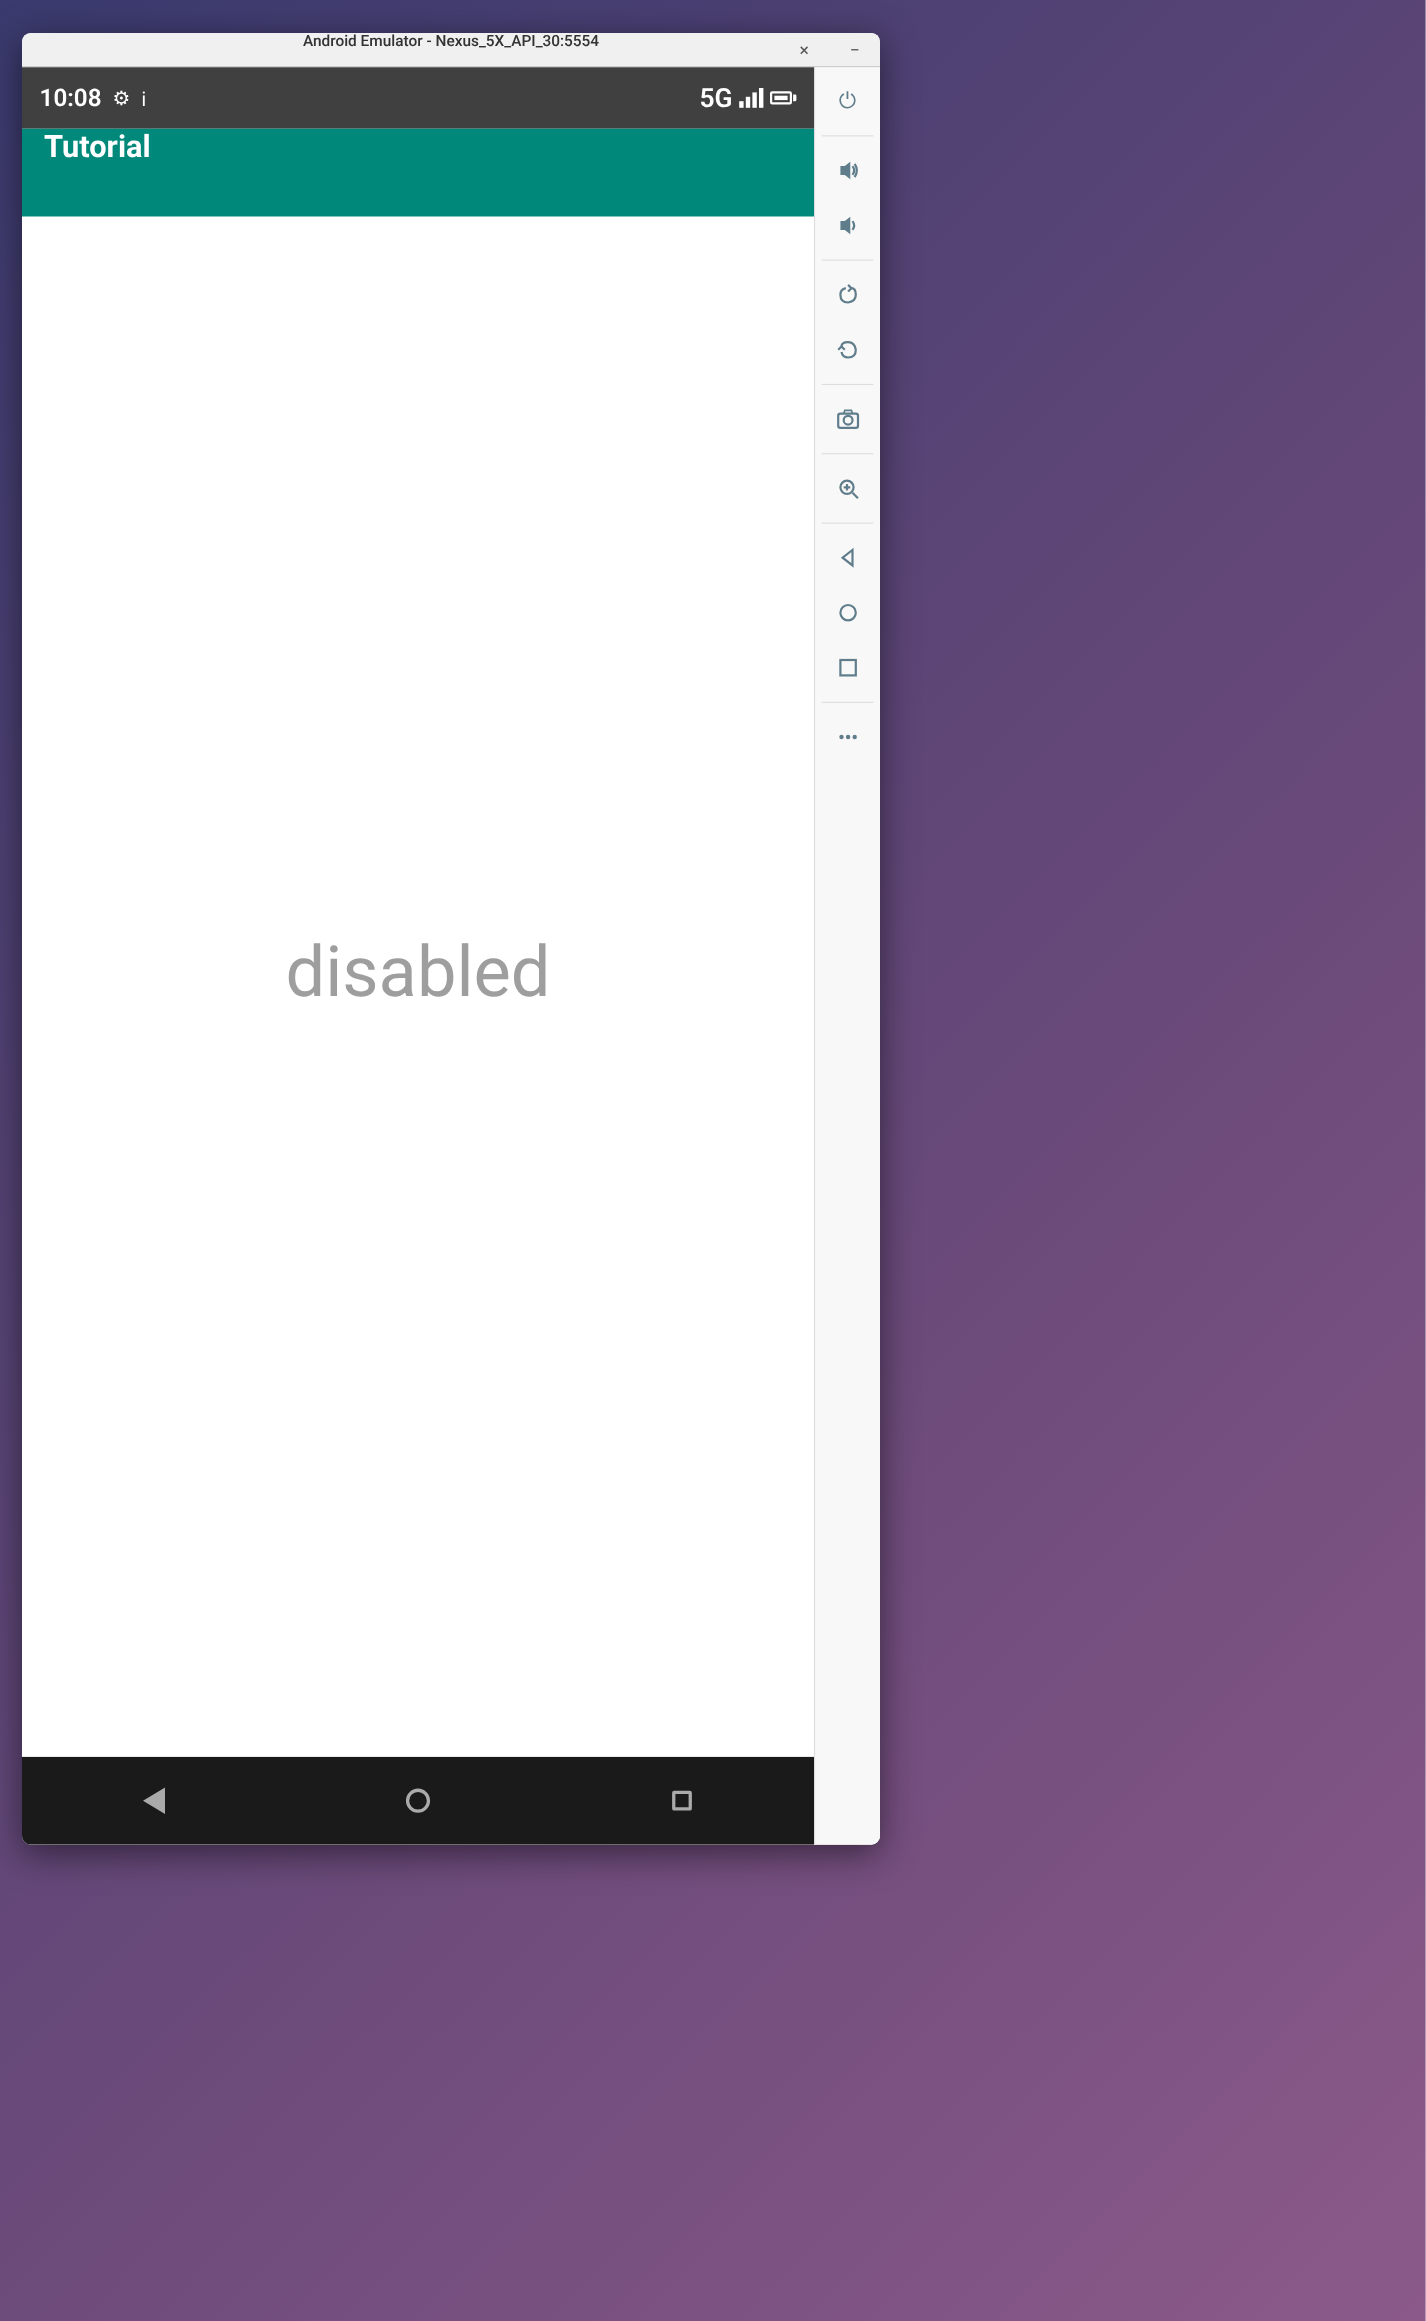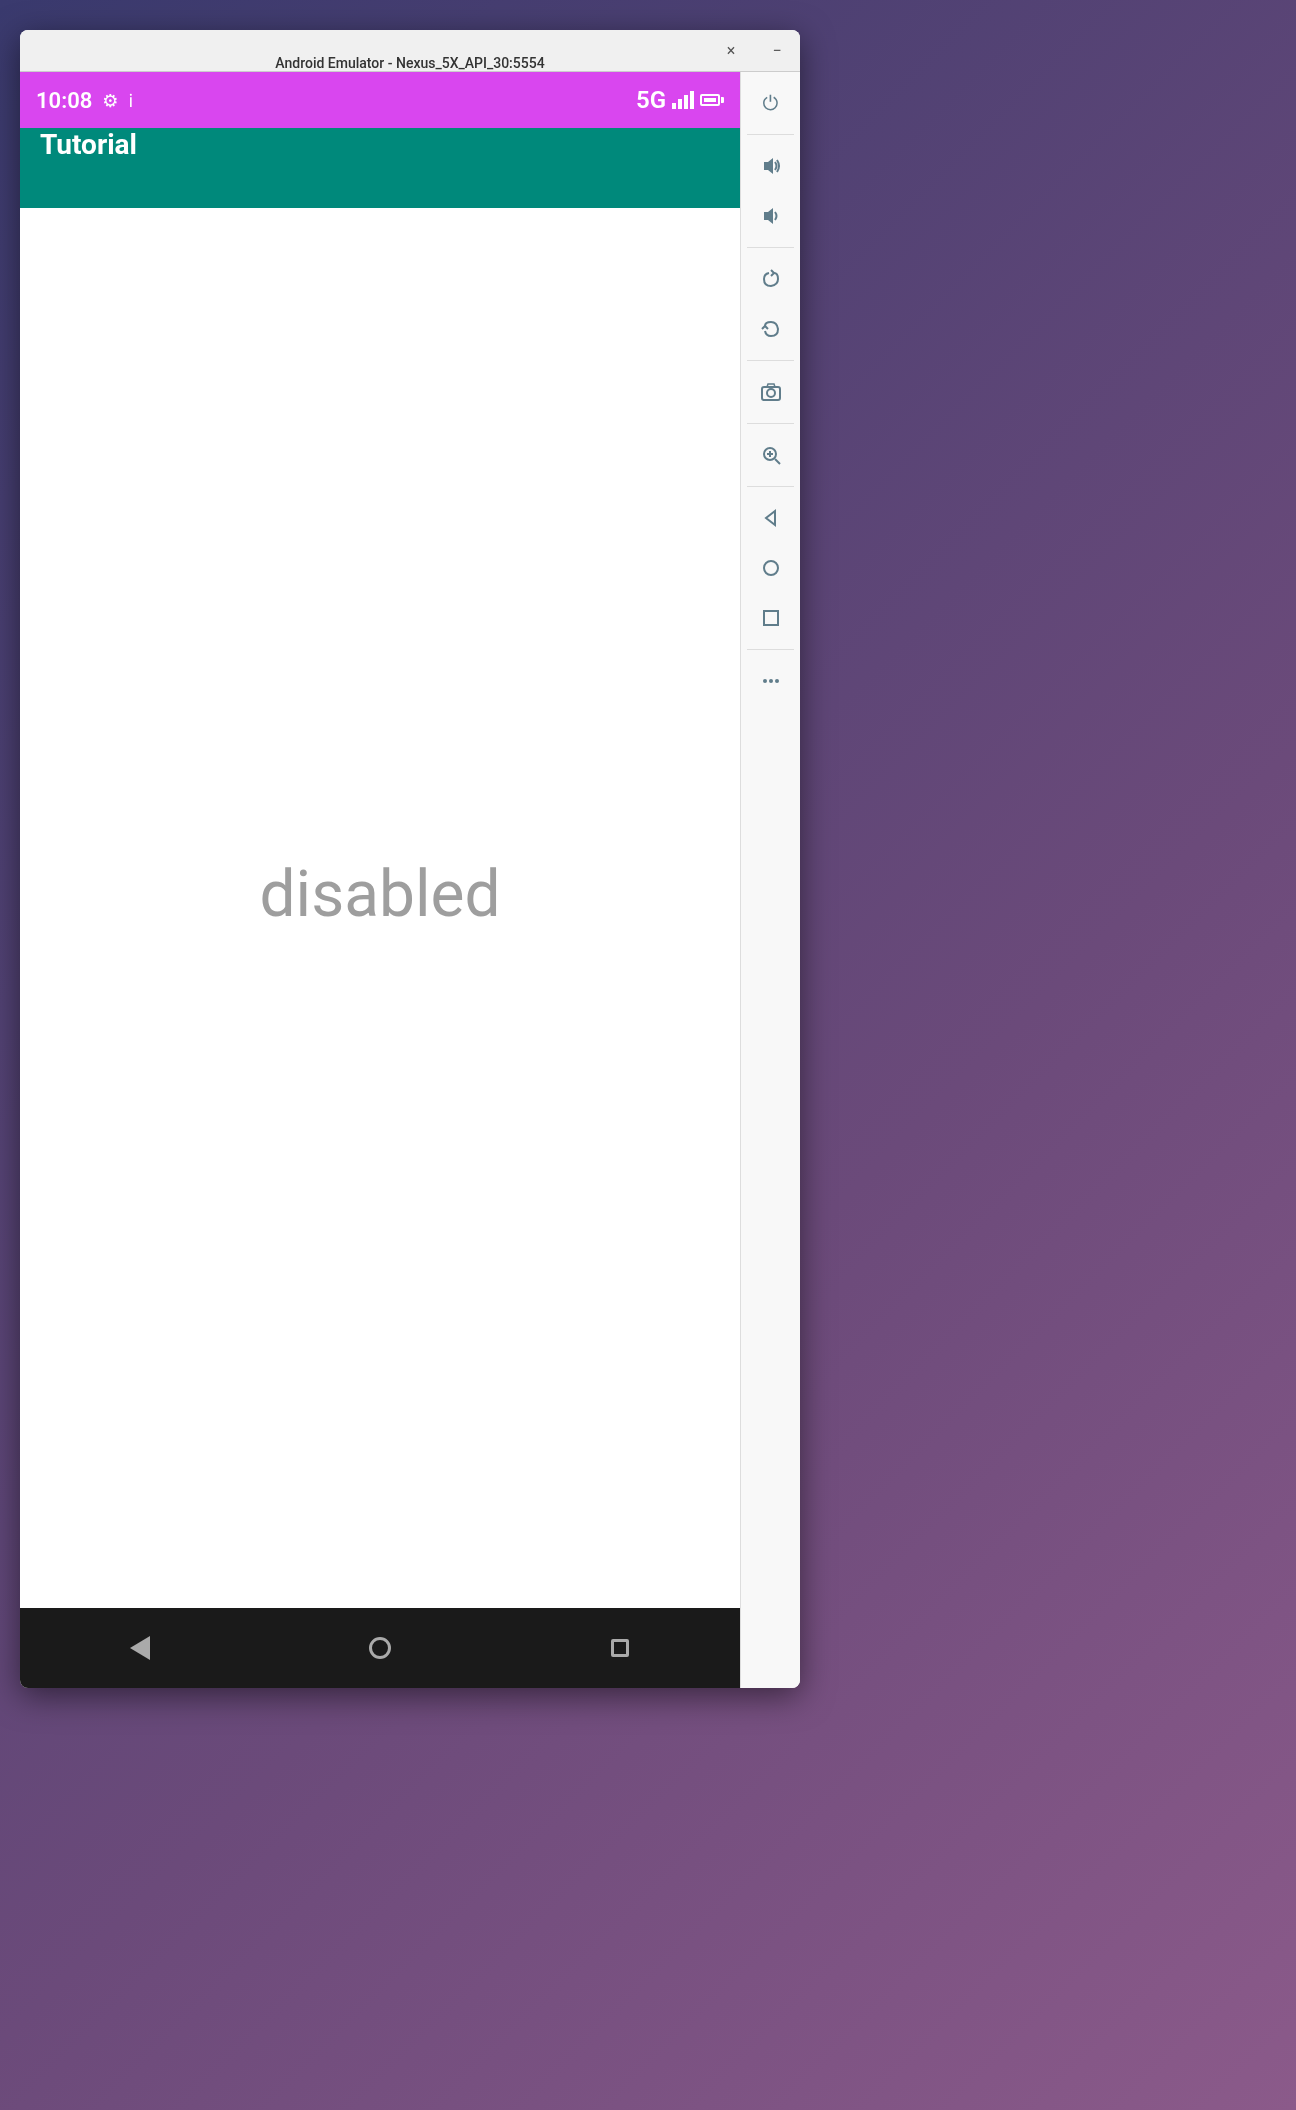--- a/index.html
+++ b/index.html
@@ -24,23 +24,23 @@
       border-radius: 8px;
       box-shadow: 0 8px 32px rgba(0,0,0,0.5);
       overflow: hidden;
       display: flex;
       flex-direction: column;
     }
 
     
     .title-bar {
       background: #f0f0f0;
-      height: 42px;
-      display: flex;
-      align-items: flex-end;
+      height: 31px;
+      display: flex;
+      align-items: flex-start;
       justify-content: center;
       position: relative;
       border-bottom: 1px solid #ccc;
     }
 
     .title-bar-text {
       font-size: 14px;
       color: #333;
       font-weight: 500;
     }
@@ -73,21 +73,21 @@
 
     
     .phone-screen {
       width: 720px;
       display: flex;
       flex-direction: column;
     }
 
     
     .status-bar {
-      background: #d946ef;
+      background: #404040;
       height: 56px;
       display: flex;
       align-items: center;
       padding: 0 16px;
       justify-content: space-between;
       text-align: center;
     }
 
     .status-left {
       display: flex;

